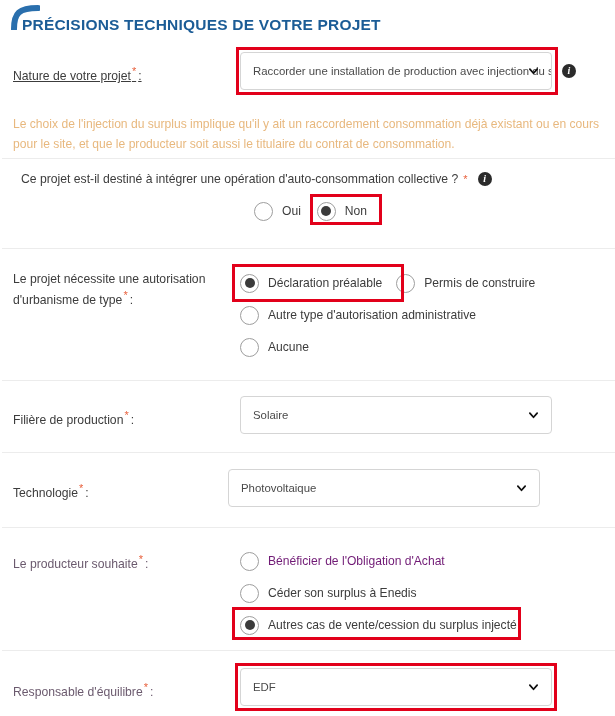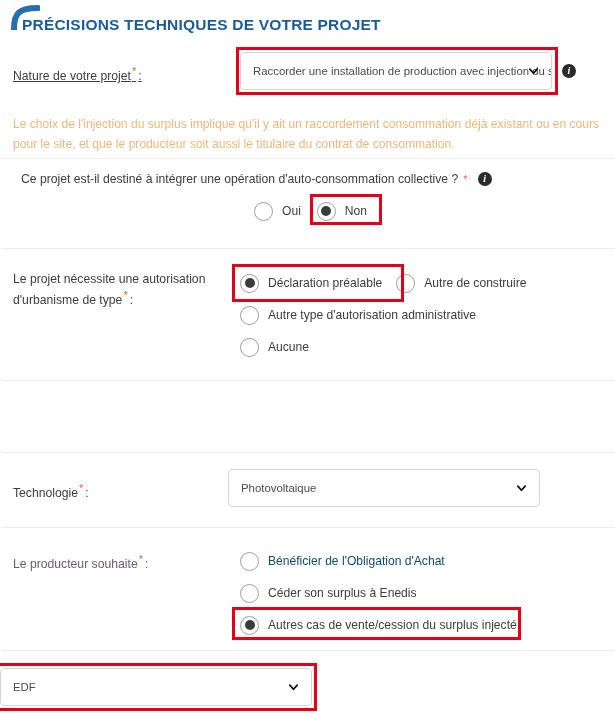--- a/index.html
+++ b/index.html
@@ -144,21 +144,21 @@
     width: 10px; height: 10px;
     border-radius: 50%;
     background: #3b3b3b;
   }
   .radio-label {
     margin-left: 9px;
     font-size: 12.1px;
     color: #3c3c3c;
     white-space: nowrap;
   }
-  .radio-label.violet { color: #0c4a6e; }
+  .radio-label.violet { color: #701a75; }
 
   
   .note {
     padding: 0 8px 0 13px;
     font-size: 12.1px;
     line-height: 20px;
     color: #e8b87e;
   }
 
   
@@ -235,38 +235,53 @@
         <span>d'urbanisme de type</span><span class="req">*</span><span class="colon">:</span>
       </div>
       <div class="field-col" style="position:relative;">
         <div style="display:flex; align-items:center; position:relative;">
           <div class="radio-line">
             <span class="radio checked"></span>
             <span class="radio-label">Déclaration préalable</span>
           </div>
           <div class="radio-line" style="margin-left:14px;">
             <span class="radio"></span>
-            <span class="radio-label">Autre de construire</span>
+            <span class="radio-label">Permis de construire</span>
           </div>
           <div class="redbox" style="left:-8px; top:-4px; width:172px; height:38px;"></div>
         </div>
         <div class="radio-line" style="margin-top:2px;">
           <span class="radio"></span>
           <span class="radio-label">Autre type d'autorisation administrative</span>
         </div>
         <div class="radio-line" style="margin-top:2px;">
           <span class="radio"></span>
           <span class="radio-label">Aucune</span>
         </div>
       </div>
     </div>
   </div>
 
   <div class="abs divider" style="left:0; top:380px; width:613px;"></div>
 
+  <div class="abs" style="left:0; top:396px; width:615px;">
+    <div class="form-row">
+      <div class="label-col" style="padding-top:11px;">
+        <span>Filière de production</span><span class="req">*</span><span class="colon">:</span>
+      </div>
+      <div class="field-col">
+        <div class="select-box wide">
+          <span>Solaire</span>
+          <svg class="caret" viewBox="0 0 12 12">
+            <path d="M2 4 L6 8.5 L10 4" fill="none" stroke="#111" stroke-width="1.9" stroke-linecap="round" stroke-linejoin="round"></path>
+          </svg>
+        </div>
+      </div>
+    </div>
+  </div>
 
   <div class="abs divider" style="left:0; top:452px; width:613px;"></div>
 
   <div class="abs" style="left:0; top:469px; width:540px;">
     <div class="form-row">
       <div class="label-col" style="padding-top:11px;">
         <span>Technologie</span><span class="req">*</span><span class="colon">:</span>
       </div>
       <div class="field-col">
         <div class="select-box wide">
@@ -301,20 +316,23 @@
           <div class="redbox" style="left:-8px; top:-3px; width:289px; height:33px;"></div>
         </div>
       </div>
     </div>
   </div>
 
   <div class="abs divider" style="left:0; top:650px; width:613px;"></div>
 
   <div class="abs" style="left:0; top:668px; width:615px;">
     <div class="form-row">
+      <div class="label-col muted" style="padding-top:11px;">
+        <span>Responsable d'équilibre</span><span class="req">*</span><span class="colon">:</span>
+      </div>
       <div class="field-col" style="position:relative;">
         <div class="select-box wide">
           <span>EDF</span>
           <svg class="caret" viewBox="0 0 12 12">
             <path d="M2 4 L6 8.5 L10 4" fill="none" stroke="#111" stroke-width="1.9" stroke-linecap="round" stroke-linejoin="round"></path>
           </svg>
         </div>
         <div class="redbox" style="left:-5px; top:-5px; width:322px; height:48px;"></div>
       </div>
     </div>

